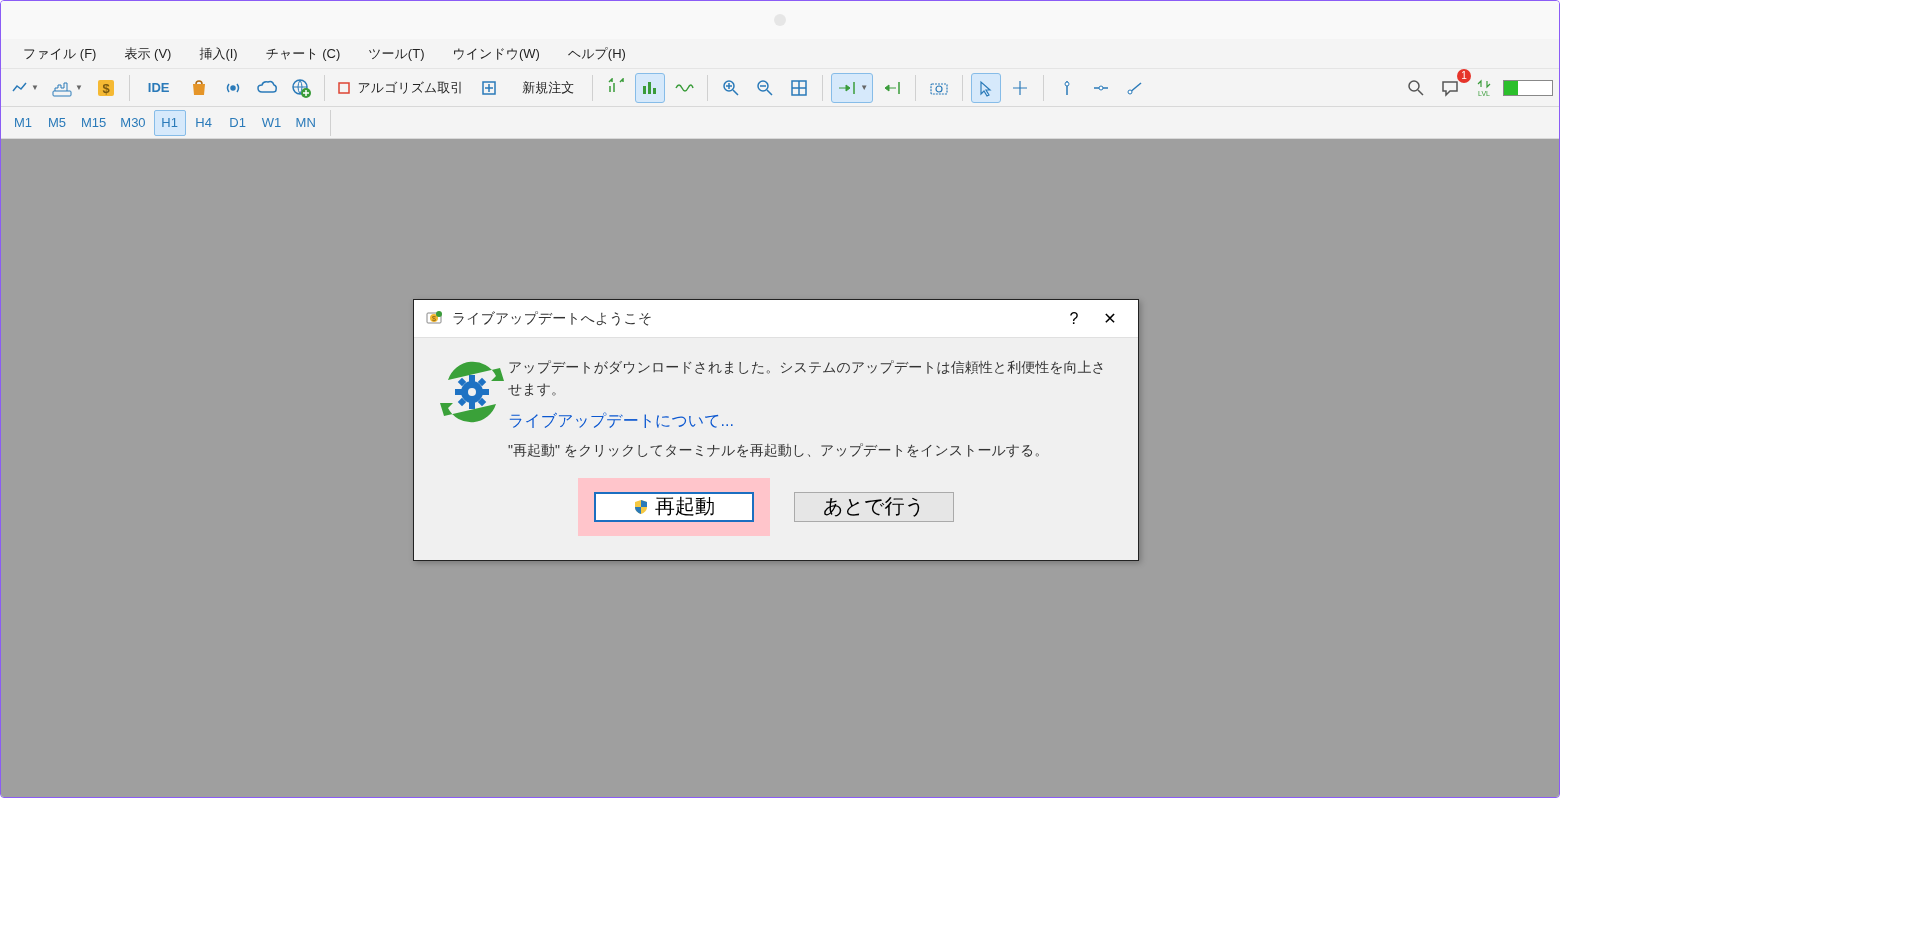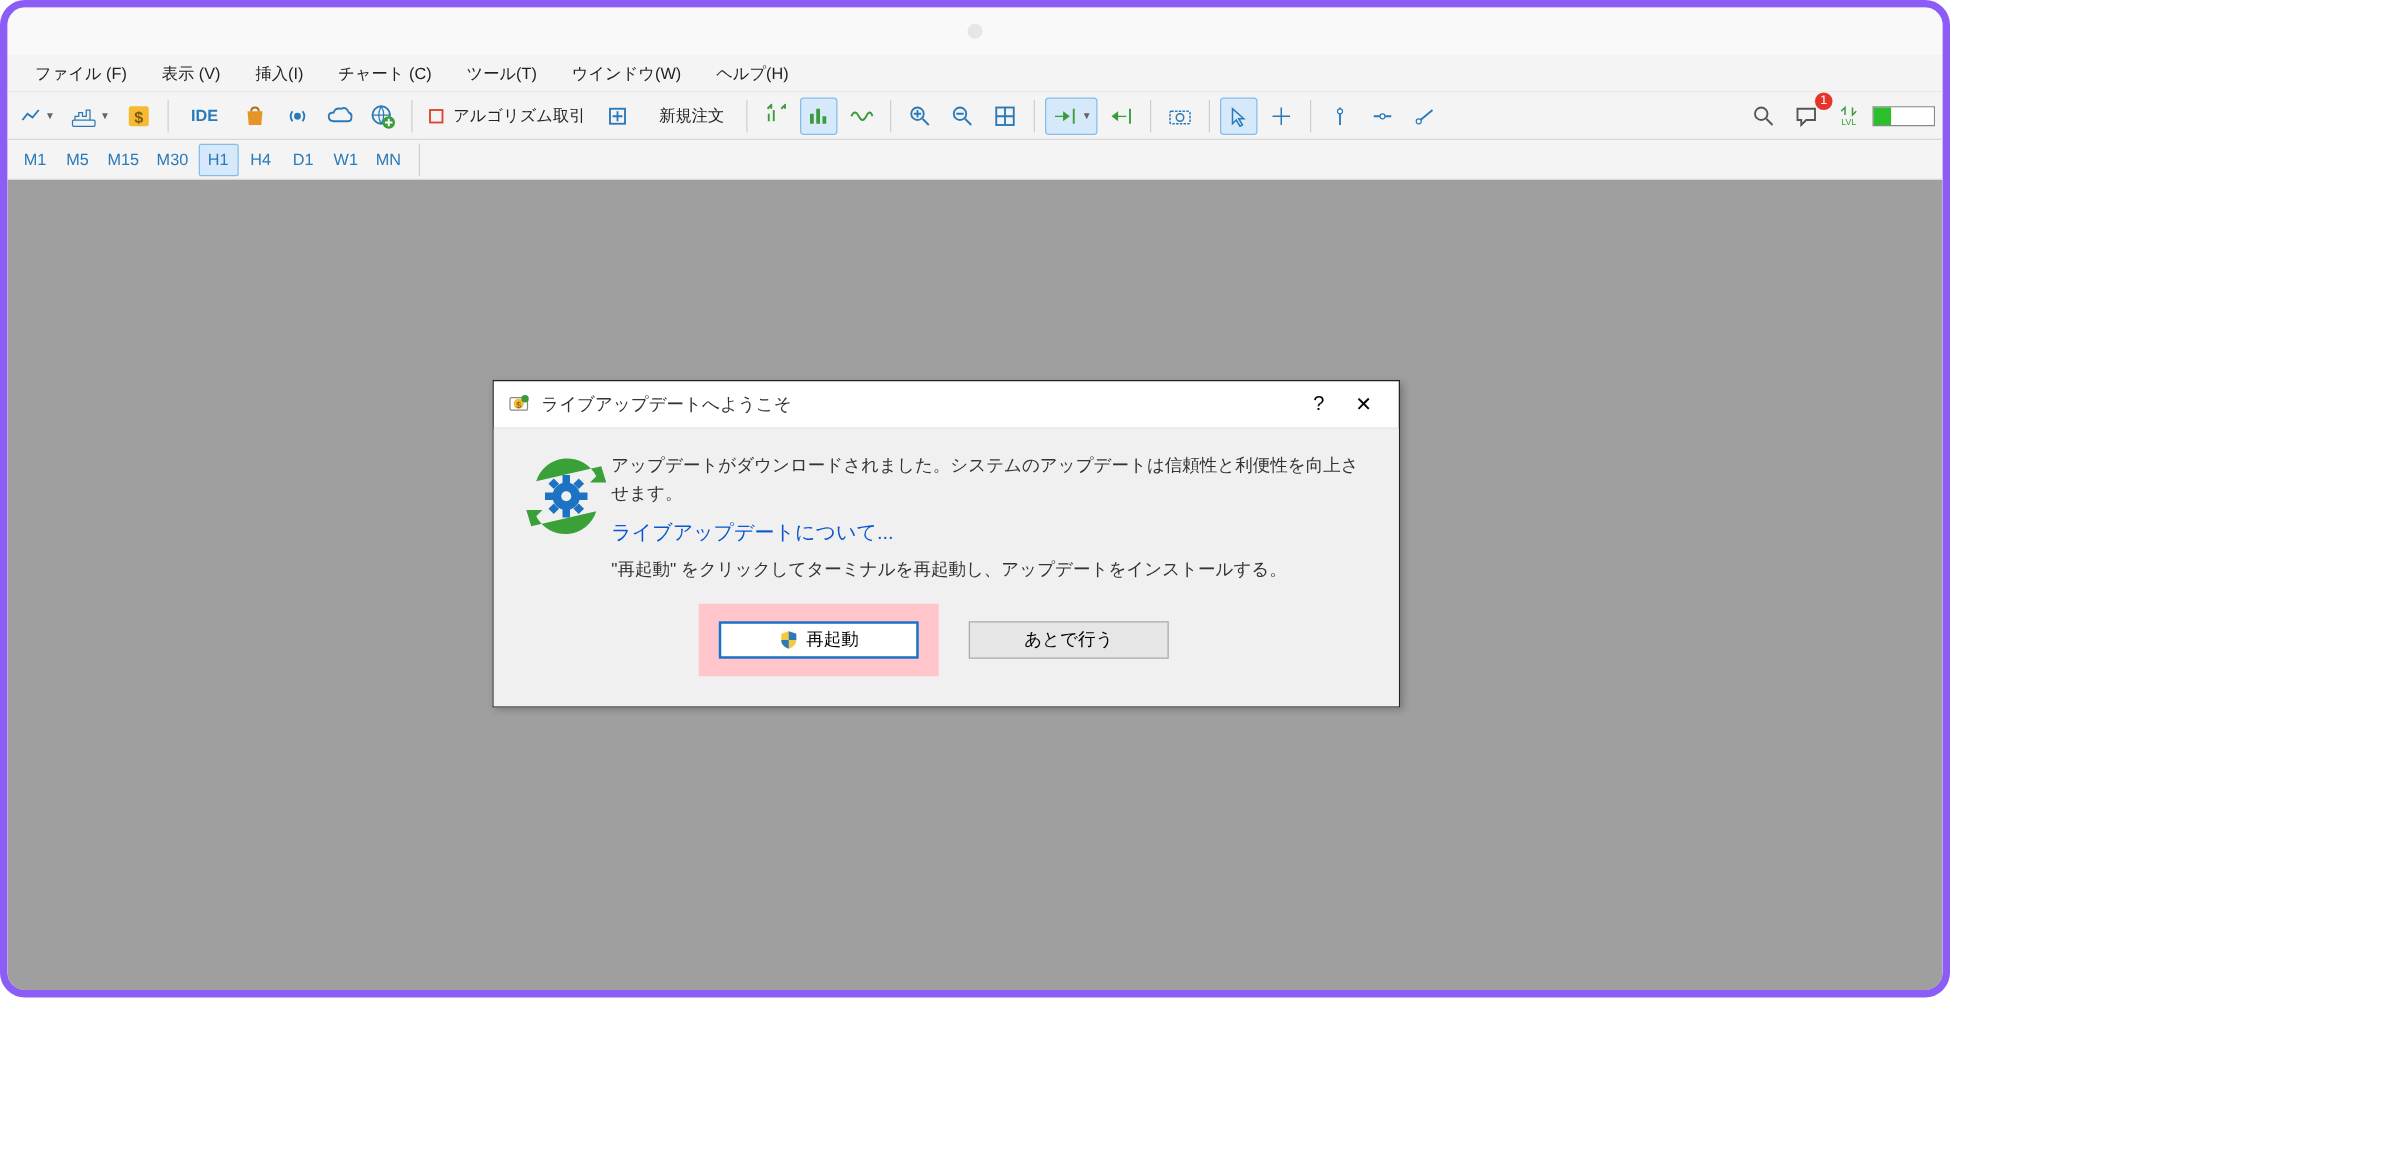--- a/index.html
+++ b/index.html
@@ -1,18 +1,18 @@
 <!DOCTYPE html>
 <html><head>
 <meta charset="utf-8">
 <style>
 * { box-sizing: border-box; margin: 0; padding: 0; }
 body { font-family: "Meiryo UI", "Yu Gothic UI", "MS UI Gothic", sans-serif; font-size: 13px; background: #fff; width: 1560px; height: 800px; overflow: hidden; }
 
-.window-frame { border: 6px solid #8b5cf6; border-radius: 20px; overflow: hidden; height: 798px; background: #fff; }
+.window-frame { border: 1px solid #8b5cf6; border-radius: 4px; overflow: hidden; height: 798px; background: #fff; }
 
 .titlebar { height: 38px; background: #f9f9f9; position: relative; }
 .titlebar-dot { position: absolute; left: 50%; top: 50%; transform: translate(-50%,-50%); width: 12px; height: 12px; border-radius: 50%; background: #e6e6e6; }
 
 .menubar { height: 30px; background: #f4f4f4; display: flex; align-items: center; padding: 0 8px; gap: 0; border-bottom: 1px solid #e4e4e4; }
 .menubar span { padding: 4px 14px; cursor: default; color: #222; }
 
 .toolbar { height: 38px; background: #f4f4f4; border-bottom: 1px solid #d8d8d8; display: flex; align-items: center; padding: 0 6px; gap: 4px; }
 .tb-btn { height: 30px; min-width: 30px; display: inline-flex; align-items: center; justify-content: center; border-radius: 3px; padding: 0 4px; cursor: pointer; }
 .tb-btn.sel { background: #d6e9fb; border: 1px solid #86bce8; }
@@ -20,34 +20,34 @@
 .tb-label { padding: 0 6px; color: #222; font-size: 13px; }
 .dd-arrow { font-size: 8px; color: #666; margin-left: 2px; }
 
 .tf-bar { height: 32px; background: #f4f4f4; border-bottom: 1px solid #d8d8d8; display: flex; align-items: center; padding: 0 6px; gap: 2px; }
 .tf-btn { height: 26px; min-width: 32px; padding: 0 6px; display: inline-flex; align-items: center; justify-content: center; color: #2a7ab9; cursor: pointer; border-radius: 2px; font-size: 13px; }
 .tf-btn.active { background: #d6e9fb; border: 1px solid #86bce8; }
 .tf-end { width: 1px; height: 26px; background: #d0d0d0; margin-left: 6px; }
 
 .workspace { position: relative; height: calc(100% - 38px - 30px - 38px - 32px); background: #9f9f9f; }
 
-.dialog { position: absolute; left: 388px; top: 160px; width: 726px; background: #fff; border: 1px solid #222; box-shadow: 2px 2px 6px rgba(0,0,0,0.25); }
+.dialog { position: absolute; left: 412px; top: 160px; width: 726px; background: #fff; border: 1px solid #222; box-shadow: 2px 2px 6px rgba(0,0,0,0.25); }
 .dlg-title { height: 38px; display: flex; align-items: center; padding: 0 10px; border-bottom: 1px solid #e0e0e0; }
 .dlg-title .dlg-icon { width: 20px; height: 20px; margin-right: 8px; }
 .dlg-title .dlg-caption { flex: 1; font-size: 14px; color: #333; }
 .dlg-title .dlg-help, .dlg-title .dlg-close { width: 36px; height: 30px; display: inline-flex; align-items: center; justify-content: center; cursor: pointer; font-size: 16px; }
 .dlg-body { background: #f0f0f0; padding: 18px 22px 24px 22px; display: flex; }
 .dlg-graphic { width: 72px; height: 72px; flex-shrink: 0; }
 .dlg-content { flex: 1; }
 .dlg-msg { font-size: 14px; color: #333; line-height: 1.6; margin-bottom: 10px; }
 .dlg-link { color: #0b57d0; text-decoration: none; cursor: pointer; display: inline-block; margin-bottom: 10px; font-size: 16px; }
 .dlg-instr { font-size: 14px; color: #333; margin-bottom: 18px; }
 .dlg-buttons { display: flex; gap: 24px; align-items: center; padding-left: 70px; }
 .dlg-highlight { background: #ffc5cb; padding: 14px 16px; display: inline-block; }
-.btn { height: 30px; min-width: 160px; display: inline-flex; align-items: center; justify-content: center; background: #e6e6e6; border: 1px solid #aaa; cursor: pointer; font-size: 14px; gap: 6px; }
+.btn { height: 30px; min-width: 160px; display: inline-flex; align-items: center; justify-content: center; background: #e6e6e6; border: 1px solid #aaa; cursor: pointer; font-size: 20px; gap: 6px; }
 .btn.primary { border: 2px solid #1b6fc1; background: #fff; }
 
 .badge { position: relative; display: inline-flex; align-items: center; }
 .badge-count { position: absolute; top: -4px; right: -6px; background: #e6342a; color: #fff; border-radius: 8px; font-size: 10px; min-width: 14px; height: 14px; display: flex; align-items: center; justify-content: center; padding: 0 3px; }
 
 .lvl-text { font-size: 7px; color: #3a9c3a; text-align: center; line-height: 1; }
 .conn-bar { width: 50px; height: 16px; border: 1px solid #888; display: flex; }
 .conn-bar > div:first-child { background: #2bbf2b; width: 30%; }
 .conn-bar > div:last-child { background: #fff; flex: 1; }
 </style>

